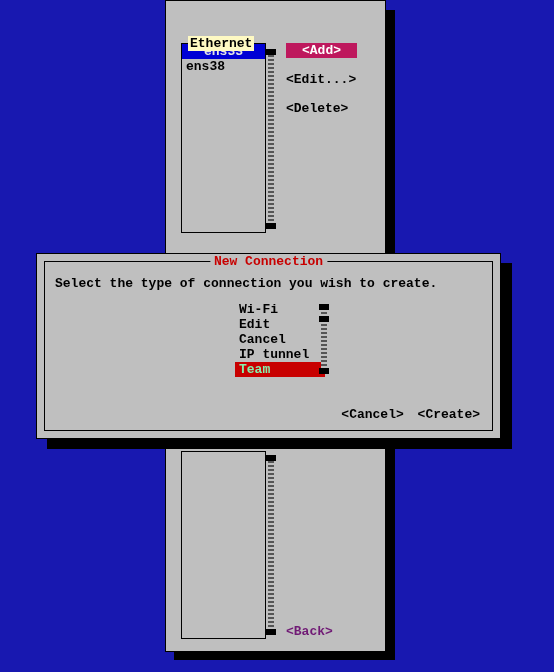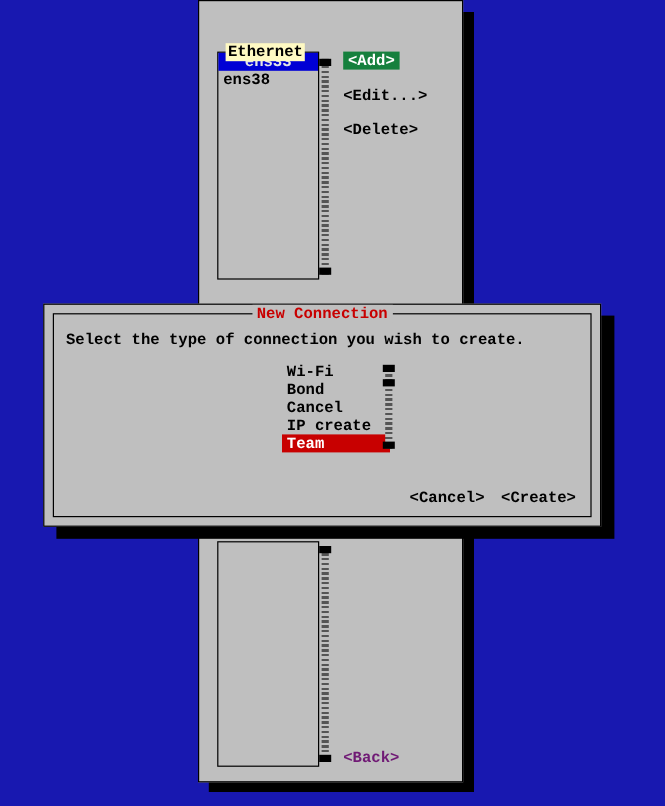--- a/index.html
+++ b/index.html
@@ -48,25 +48,25 @@
     left: 102px; top: 48px;
     width: 6px; height: 180px;
     background: repeating-linear-gradient(0deg,#555 0,#555 2px,#bfbfbf 2px,#bfbfbf 4px);
   }
   .scroll-top .indicator {
     position:absolute; left:-2px; width:10px; height:6px; background:#000;
   }
 
   .item { padding: 0 4px; color:#000; }
   .item.sel-blue { background:#0000d5; color:#e5e5e5; text-align:center; }
-  .item.sel-red { background:#c80000; color:#ffffff; }
+  .item.sel-red { background:#c80000; color:#86efac; }
 
   .side-btns { position:absolute; left:120px; top:42px; }
   .side-btns div { margin-bottom: 14px; color:#000; }
-  .btn-red { background:#15803d; color:#fff; padding:0 4px; display:inline-block; }
+  .btn-red { background:#be185d; color:#fff; padding:0 16px; display:inline-block; }
 
   
   .list-bot {
     position: absolute;
     left: 15px; top: 450px;
     width: 85px; height: 188px;
     border: 1px solid #000;
   }
   .scroll-bot {
     position:absolute; left:102px; top:454px;
@@ -129,23 +129,23 @@
 </div>
 
 <div class="shadow dlg-shadow"></div>
 <div class="panel-back dlg-panel">
   <div class="dlg-border">
     <div class="dlg-title"> New Connection </div>
     <div class="dlg-text">Select the type of connection you wish to create.</div>
 
     <div class="type-list">
       <div class="item">Wi-Fi</div>
-      <div class="item">Bond</div>
+      <div class="item">Edit</div>
       <div class="item">Cancel</div>
-      <div class="item">IP create</div>
+      <div class="item">IP tunnel</div>
       <div class="item sel-red">Team</div>
     </div>
     <div class="type-scroll">
       <div class="indicator" style="top:0"></div>
       <div class="indicator" style="top:12px"></div>
       <div class="indicator" style="bottom:0"></div>
     </div>
 
     <div class="dlg-btns">
       <span>&lt;Cancel&gt;</span>

